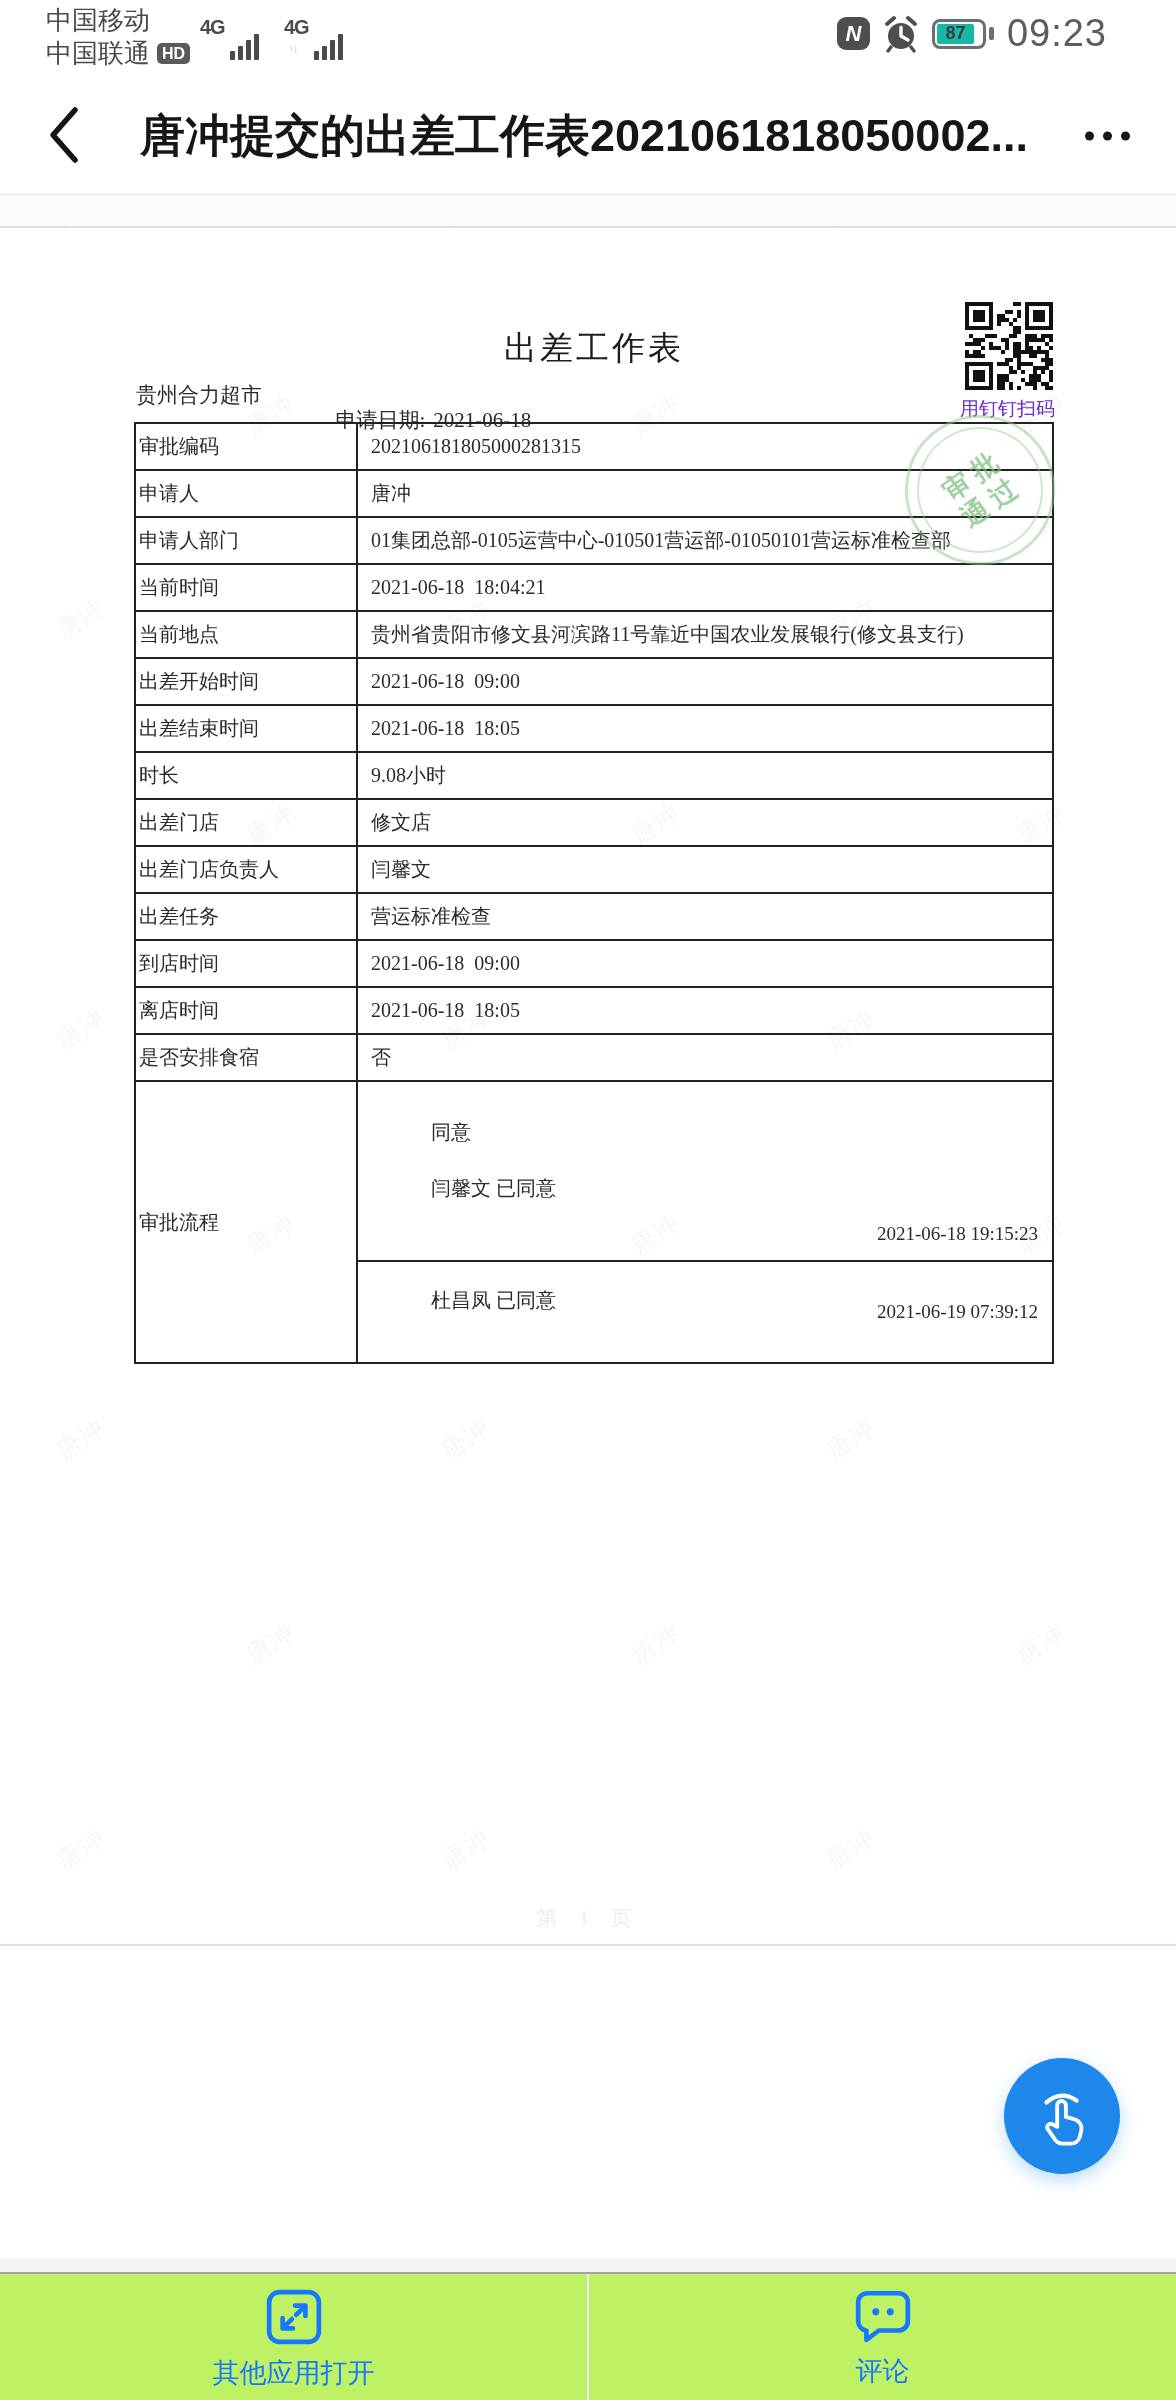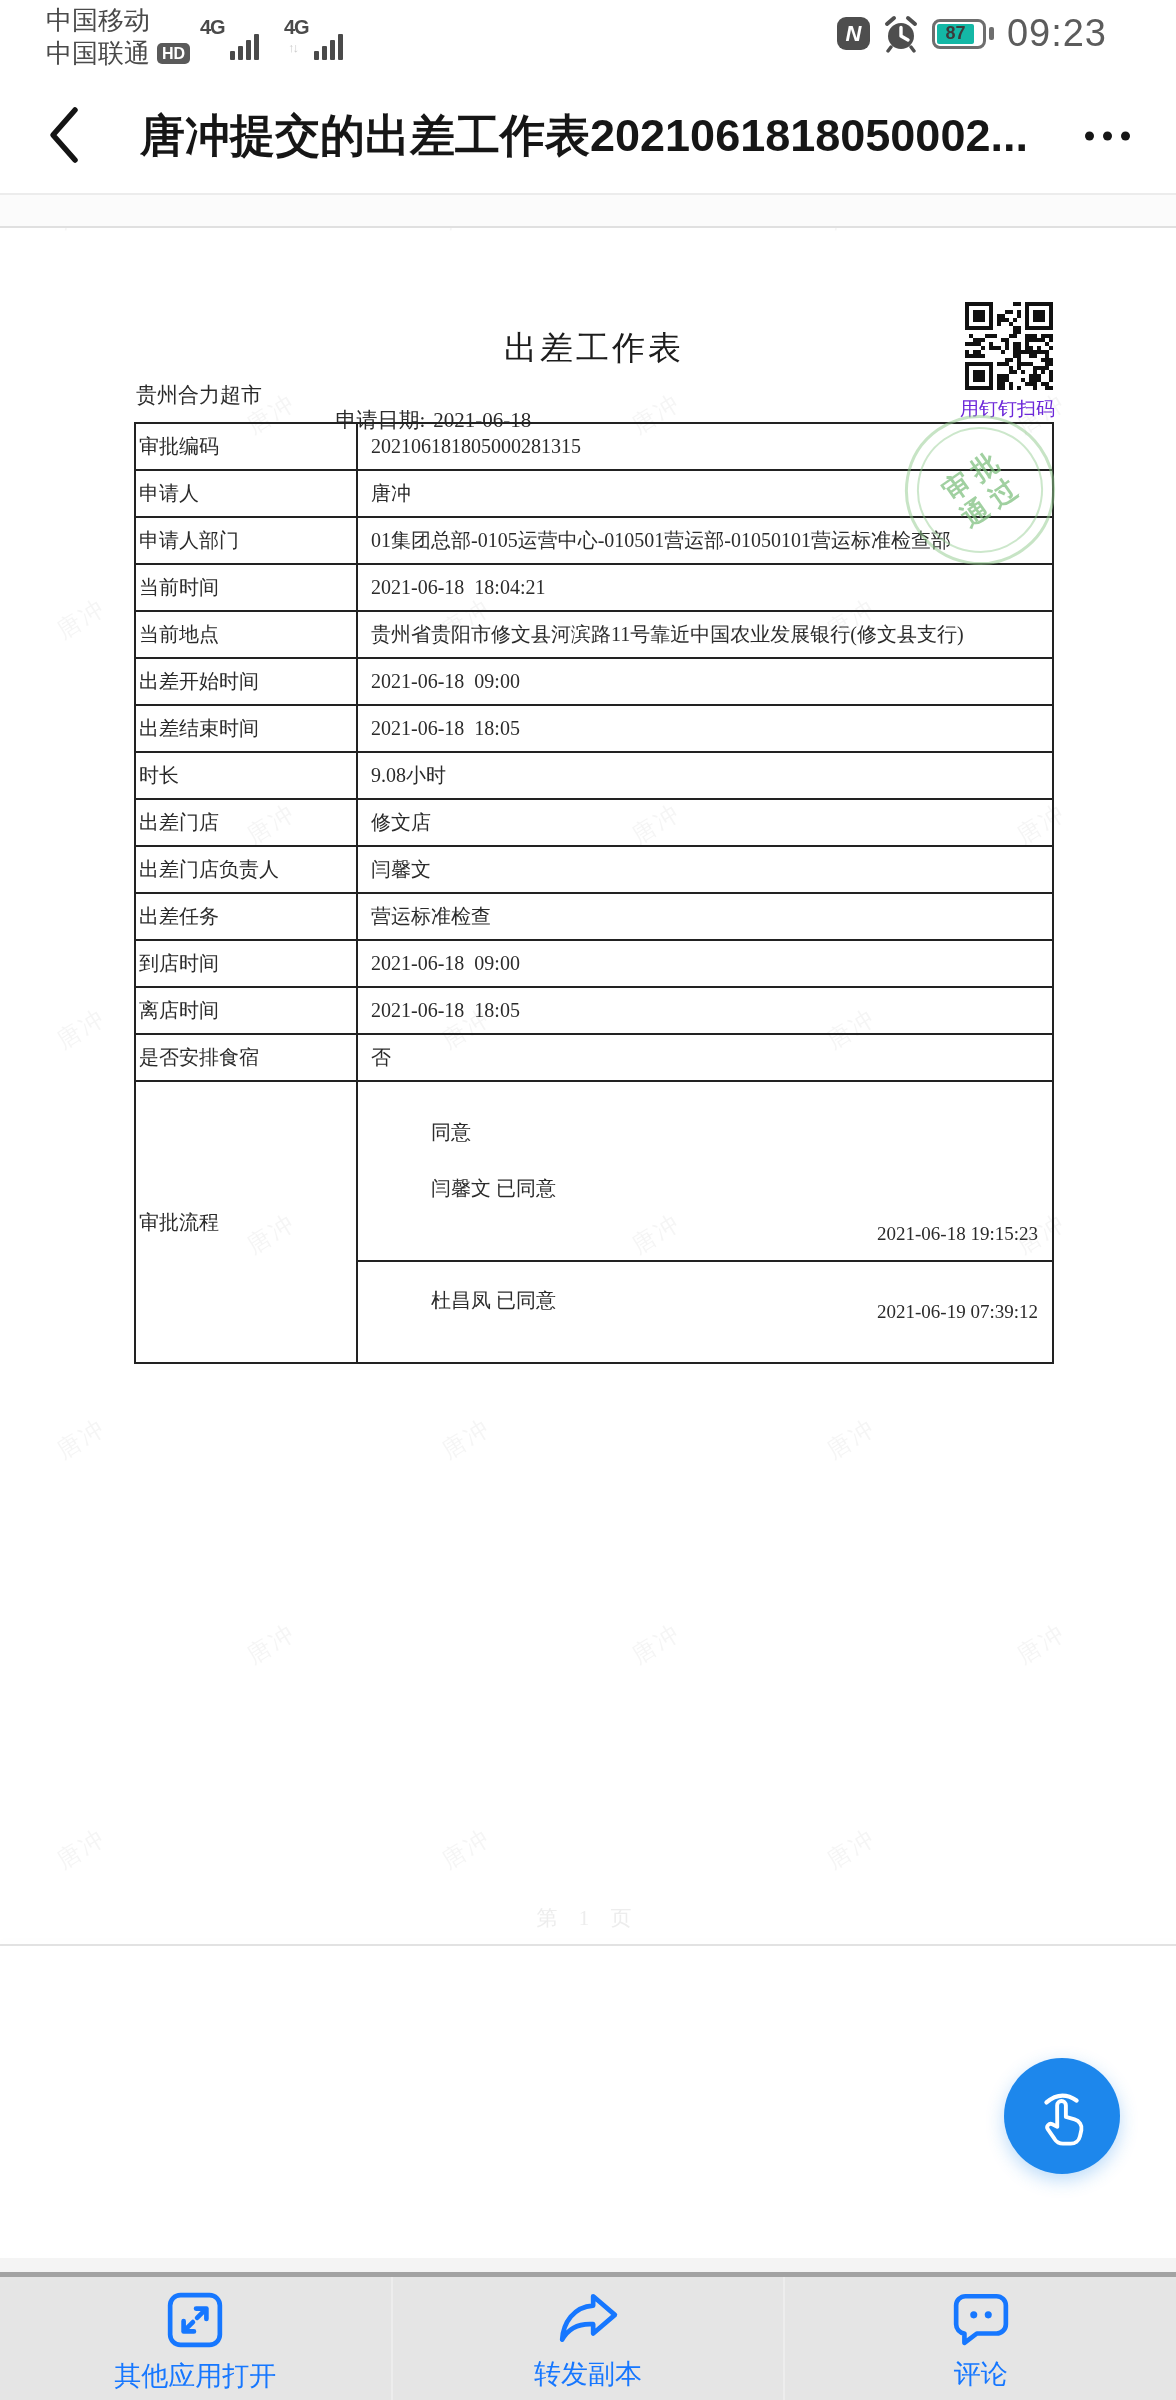--- a/index.html
+++ b/index.html
@@ -82,22 +82,22 @@
   .page-bottom-edge{position:absolute;top:1944px;left:0;width:100%;height:2px;background:#e2e2e2;
                     box-shadow:0 -3px 6px rgba(0,0,0,.03);}
 
   
   .fab{position:absolute;left:1004px;top:2058px;width:116px;height:116px;border-radius:50%;border:none;
        background:var(--fab,#1d87ec);display:flex;align-items:center;justify-content:center;cursor:pointer;
        box-shadow:0 6px 18px rgba(29,135,236,.3);}
 
   
   .toolbar-strip{position:absolute;top:2258px;left:0;width:100%;height:14px;background:#f4f4f4;}
-  .toolbar{position:absolute;top:2272px;left:0;width:100%;height:128px;background:#e5e5e5;
-           border-top:5px solid #a3a3a3;display:flex;box-sizing:border-box;}
+  .toolbar{position:absolute;top:2272px;left:0;width:100%;height:128px;background:#bef264;
+           border-top:2px solid #a3a3a3;display:flex;box-sizing:border-box;}
   .tb-item{flex:1;display:flex;flex-direction:column;align-items:center;padding-top:14px;gap:9px;
            background:none;border:none;cursor:pointer;}
   .tb-item + .tb-item{border-left:2px solid #ededed;}
   .tb-label{font-size:27px;color:var(--accent,#1677ff);font-family:"Liberation Sans",sans-serif;}
   .icon-stroke{stroke:var(--accent,#1677ff);stroke-width:4.5;fill:none;stroke-linecap:round;stroke-linejoin:round;}
 </style>
 </head>
 <body>
 
 <div class="screen">
@@ -461,26 +461,20 @@
   <div class="toolbar">
     <button class="tb-item">
       <svg width="58" height="58" viewBox="0 0 56 56">
         <rect x="4" y="4" width="48" height="48" rx="10" class="icon-stroke"></rect>
         <path d="M30 26 L39 17 M29 17 h10 v10" class="icon-stroke"></path>
         <path d="M26 30 L17 39 M17 29 v10 h10" class="icon-stroke"></path>
       </svg>
       <span class="tb-label">其他应用打开</span>
     </button>
     <button class="tb-item">
-      <svg width="62" height="56" viewBox="0 0 60 52">
-        <path d="M35 4 L56 22 L35 40 V31 C20 30 11 35 5 46 C6 30 16 14 35 13 Z" class="icon-stroke"></path>
-      </svg>
-      <span class="tb-label">转发副本</span>
-    </button>
-    <button class="tb-item">
       <svg width="58" height="56" viewBox="0 0 56 54">
         <path d="M13 5 H43 A9 9 0 0 1 52 14 V32 A9 9 0 0 1 43 41 H24 L12 50 V41 A9 9 0 0 1 4 32 V14 A9 9 0 0 1 13 5 Z" class="icon-stroke"></path>
         <circle cx="21" cy="23" r="3.4" fill="#1677ff"></circle>
         <circle cx="35" cy="23" r="3.4" fill="#1677ff"></circle>
       </svg>
       <span class="tb-label">评论</span>
     </button>
   </div>
 
 </div>

